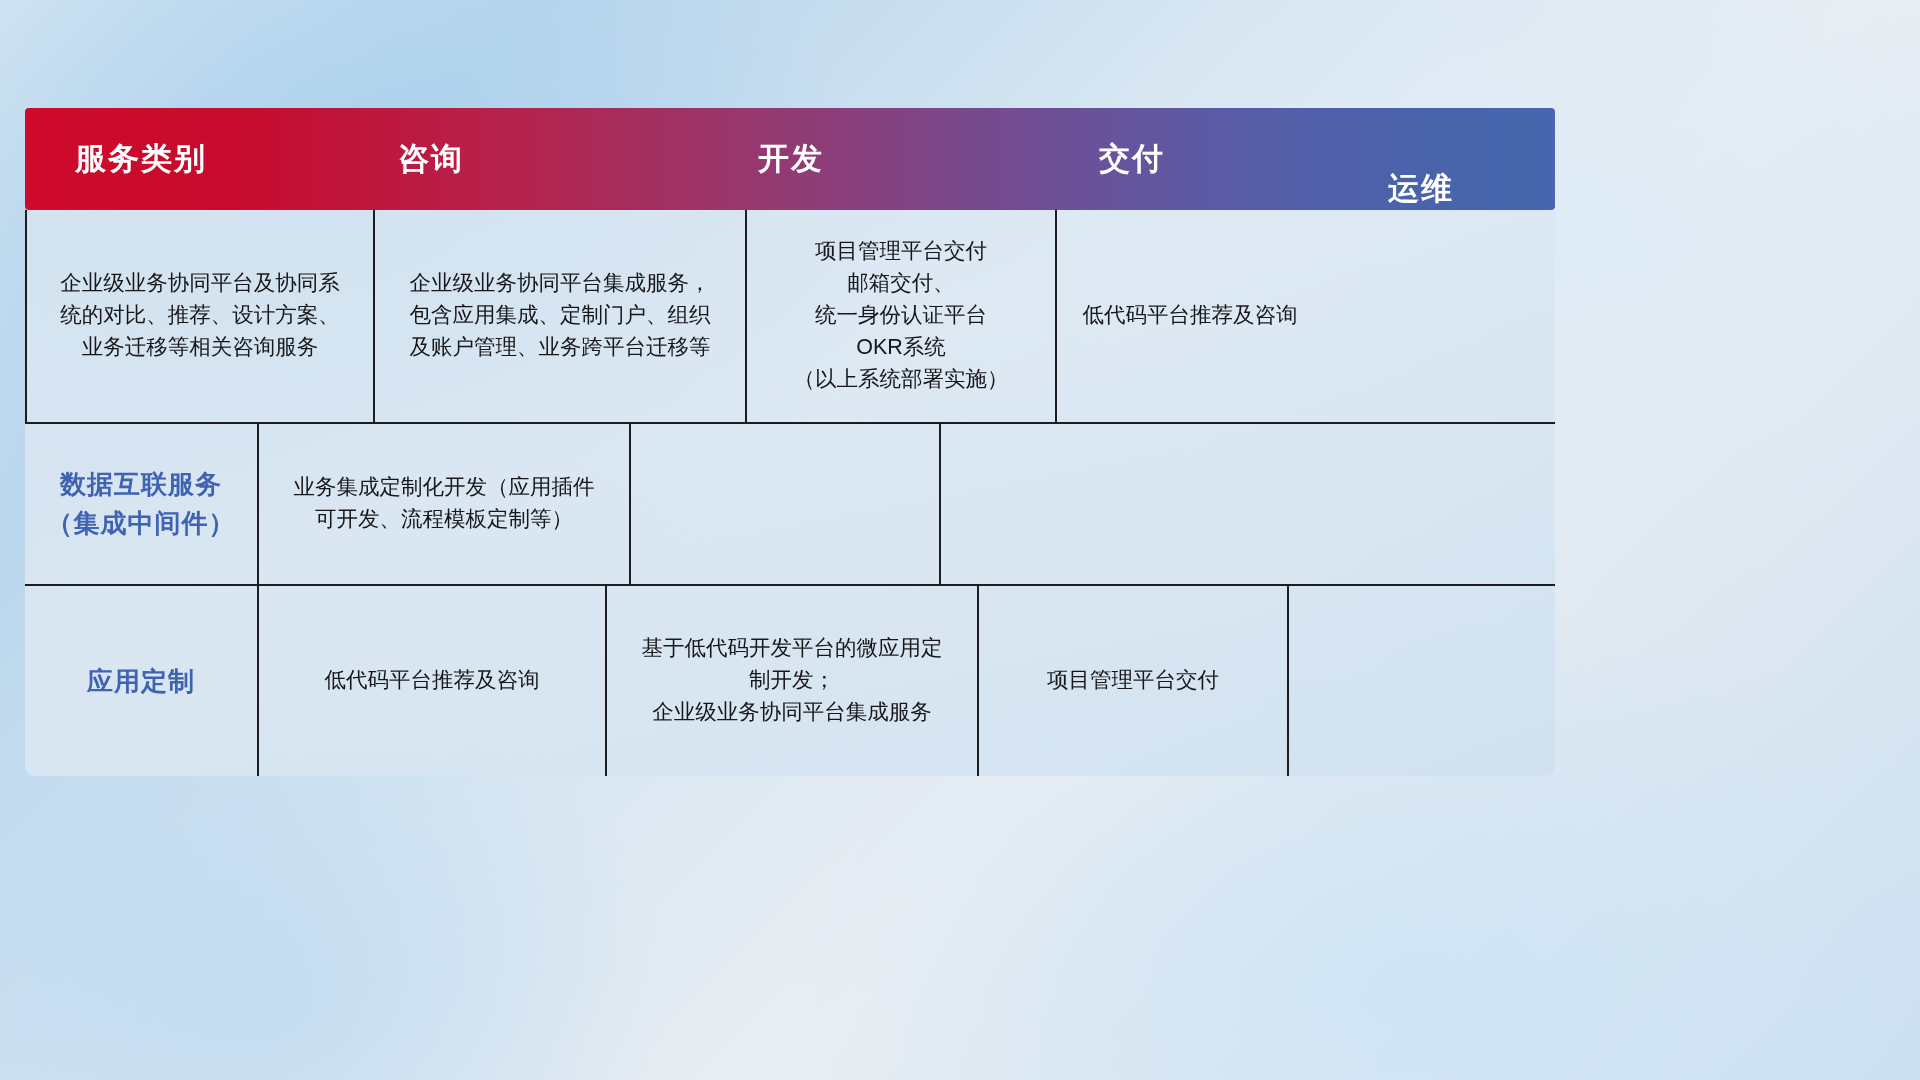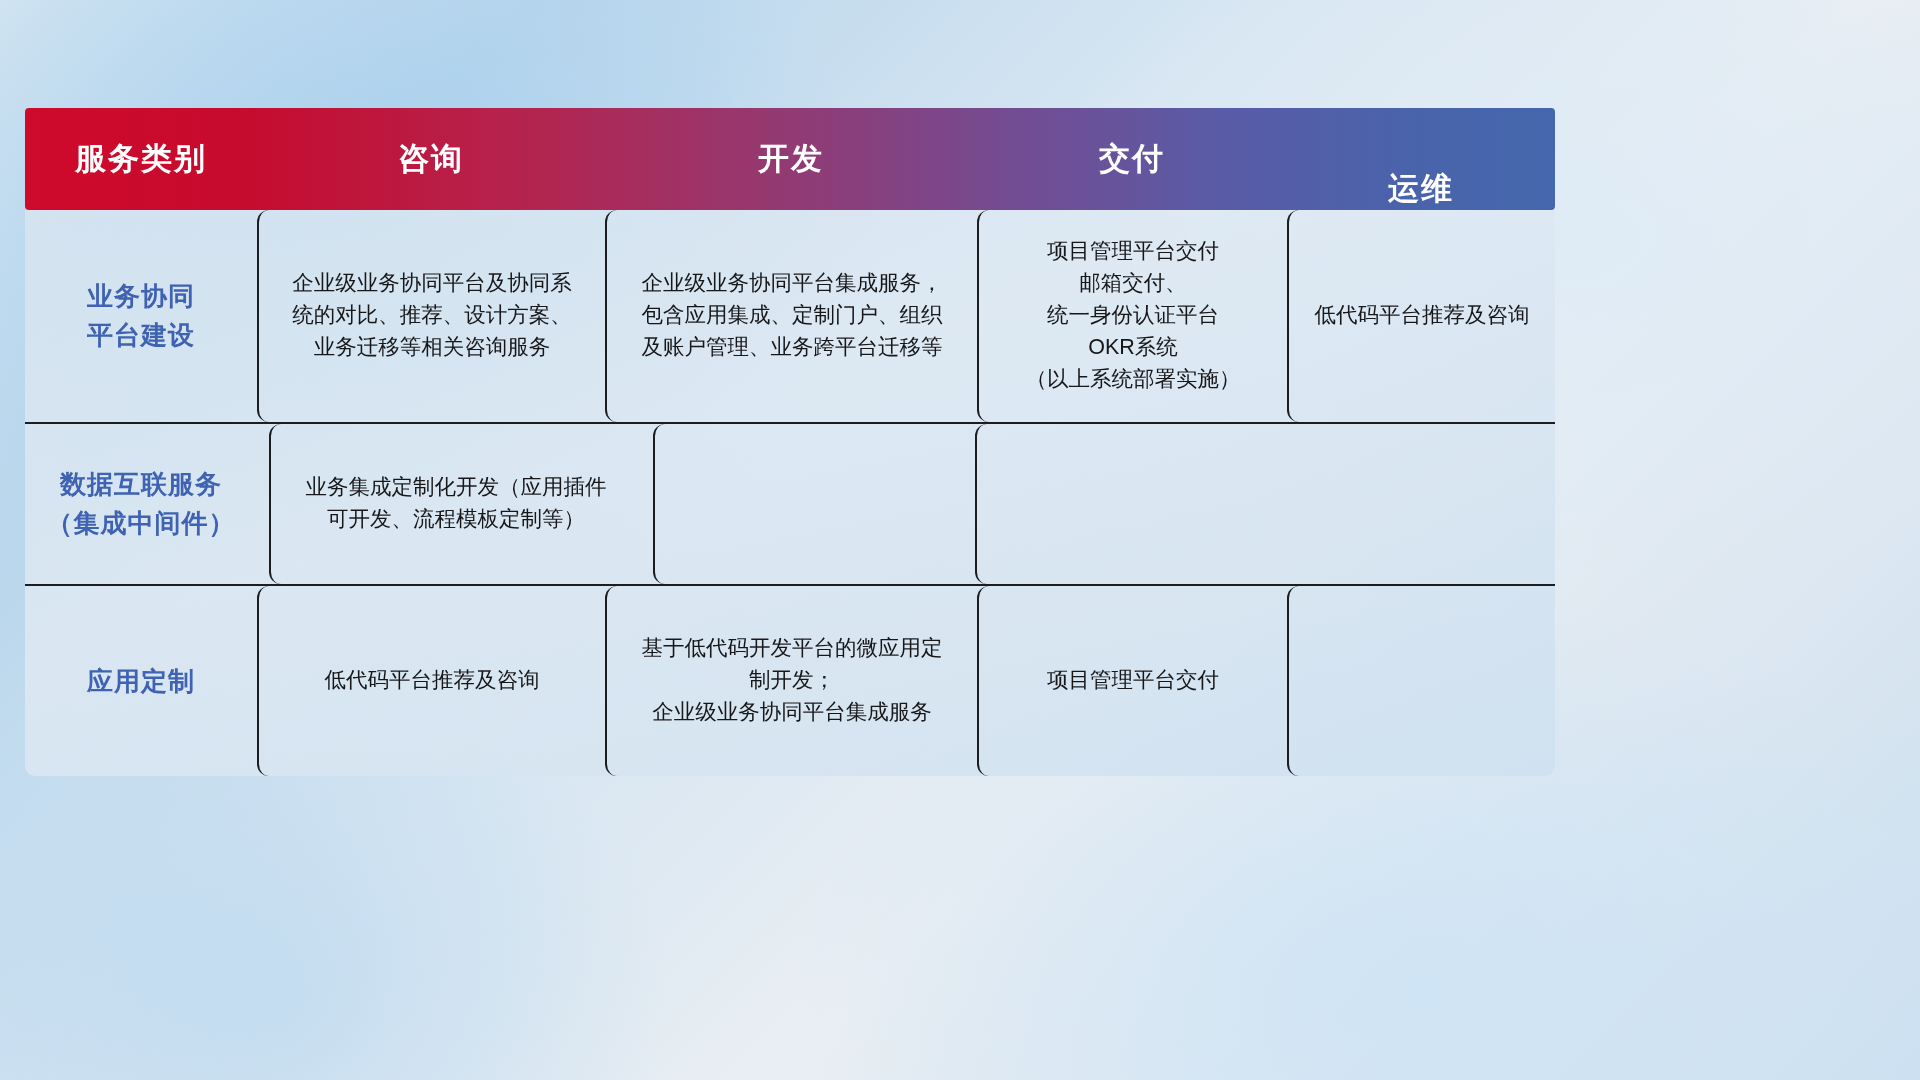--- a/index.html
+++ b/index.html
@@ -90,35 +90,34 @@
     background: linear-gradient(160deg, rgba(214,228,240,0.88) 0%, rgba(222,233,243,0.86) 40%, rgba(206,224,240,0.85) 100%);
     border-bottom-left-radius: 10px;
     border-bottom-right-radius: 10px;
   }
   .row {
     display: flex;
     position: relative;
   }
   .row + .row { border-top: 2px solid #1d1d1f; }
   .r1 { height: 212px; }
-  .r2 { height: 160px; gap: 12px; }
+  .r2 { height: 160px; }
   .r3 { height: 190px; }
 
   .cell {
     display: flex;
     align-items: center;
     justify-content: center;
     box-sizing: border-box;
     padding: 6px 14px;
     font-size: 21.5px;
     color: #17171a;
     line-height: 1.48;
     text-align: center;
     white-space: pre-line;
-    border-radius: 12px;
   }
   .cell.label {
     color: #3f63b2;
     font-weight: bold;
     font-size: 26px;
     line-height: 1.5;
     letter-spacing: 1px;
   }
   
   .cell.sep-left { border-left: 2px solid #1d1d1f; }
@@ -150,22 +149,20 @@
       <span>交付</span>
     </div>
     <div class="th col-4">
       <span>运维</span>
     </div>
   </div>
 
   <div class="table-body">
 
     <div class="row r1">
-      <div class="cell label col-0 no-rule">业务协同
-平台建设</div>
       <div class="cell col-1 sep-left">企业级业务协同平台及协同系
 统的对比、推荐、设计方案、
 业务迁移等相关咨询服务</div>
       <div class="cell col-2 sep-left">企业级业务协同平台集成服务，
 包含应用集成、定制门户、组织
 及账户管理、业务跨平台迁移等</div>
       <div class="cell col-3 sep-left">项目管理平台交付
 邮箱交付、
 统一身份认证平台
 OKR系统

